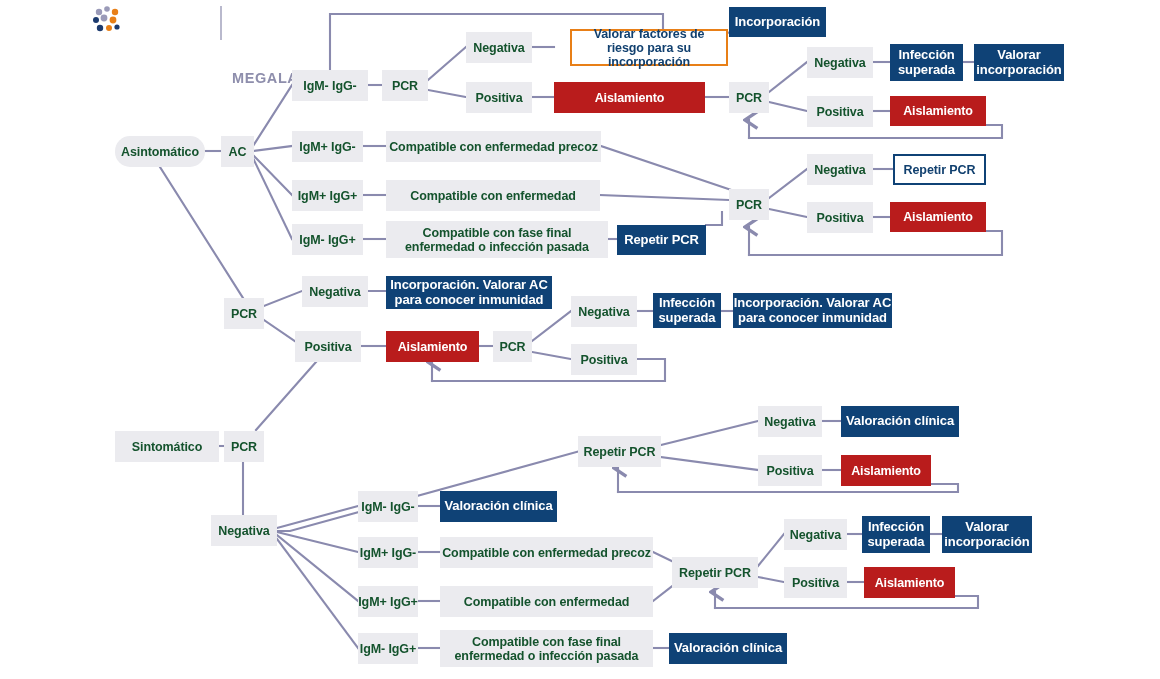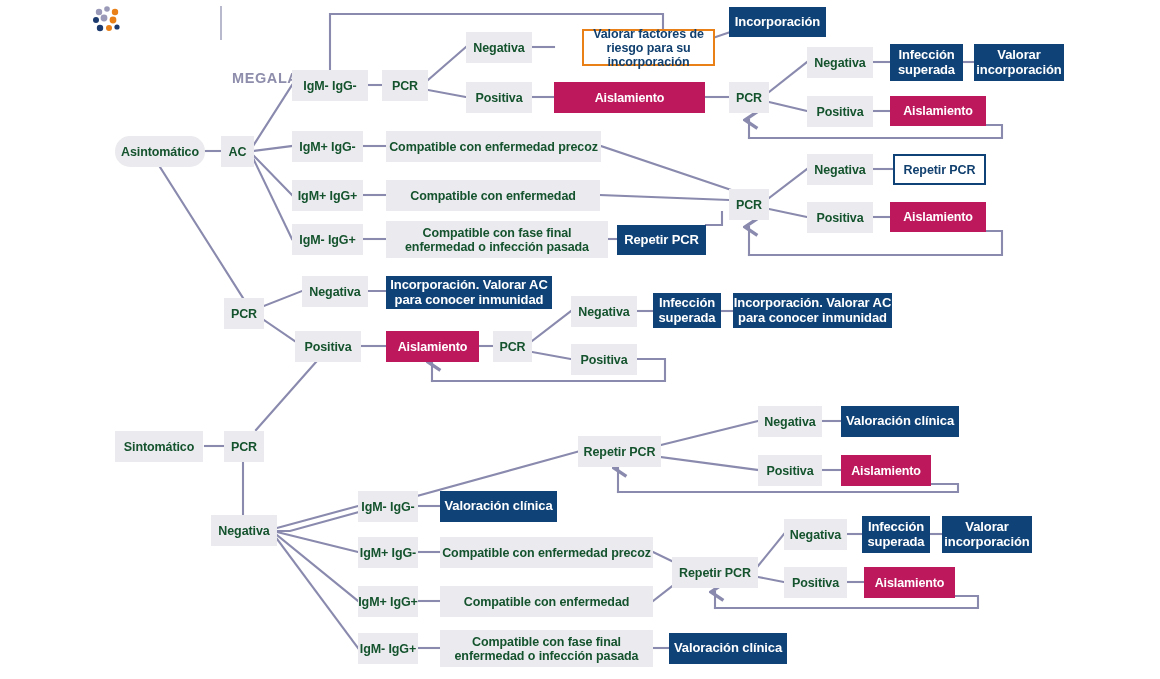--- a/index.html
+++ b/index.html
@@ -10,21 +10,21 @@
 
   .node{position:absolute;box-sizing:border-box;display:flex;align-items:center;
         justify-content:center;text-align:center;line-height:1.12;
         font-weight:bold;letter-spacing:-.1px;}
 
   
   .chip{background:#ebebef;color:#14532d;font-size:12.5px;}
   
   .navy{background:#0f4276;color:#ffffff;font-size:13px;}
   
-  .orange{background:#be185d;color:#ffffff;font-size:12.5px;}
+  .orange{background:#b91c1c;color:#ffffff;font-size:12.5px;}
   
   .wo{background:#ffffff;color:#11406f;border:2px solid #e87f17;font-size:12.5px;}
   
   .wn{background:#ffffff;color:#11406f;border:2px solid #0f4276;font-size:12.5px;}
 
   
   #brand{position:absolute;left:92px;top:2px;width:300px;height:40px;}
   #brand .wordmark{position:absolute;left:42px;top:0px;font-size:27px;
       color:#1c3a6e;font-weight:bold;letter-spacing:-.7px;
       font-family:"DejaVu Sans",sans-serif;}
@@ -178,21 +178,21 @@
     </g>
   </svg>
 
   <div class="node chip" style="left:115px;top:136px;width:90px;height:31px;border-radius:15px;">Asintomático</div>
   <div class="node chip" style="left:221px;top:136px;width:33px;height:31px;">AC</div>
 
   <div class="node chip" style="left:292px;top:70px;width:76px;height:31px;">IgM- IgG-</div>
   <div class="node chip" style="left:382px;top:70px;width:46px;height:31px;">PCR</div>
   <div class="node chip" style="left:466px;top:32px;width:66px;height:31px;">Negativa</div>
   <div class="node chip" style="left:466px;top:82px;width:66px;height:31px;">Positiva</div>
-  <div class="node wo" style="left:582px;top:29px;width:133px;height:37px;padding:0 4px;">Valorar factores de riesgo para su incorporación</div>
+  <div class="node wo" style="left:570px;top:29px;width:158px;height:37px;padding:0 4px;">Valorar factores de riesgo para su incorporación</div>
   <div class="node navy" style="left:729px;top:7px;width:97px;height:30px;">Incorporación</div>
   <div class="node orange" style="left:554px;top:82px;width:151px;height:31px;">Aislamiento</div>
 
   <div class="node chip" style="left:729px;top:82px;width:40px;height:31px;">PCR</div>
   <div class="node chip" style="left:807px;top:47px;width:66px;height:31px;">Negativa</div>
   <div class="node chip" style="left:807px;top:96px;width:66px;height:31px;">Positiva</div>
   <div class="node navy" style="left:890px;top:44px;width:73px;height:37px;">Infección superada</div>
   <div class="node navy" style="left:974px;top:44px;width:90px;height:37px;">Valorar incorporación</div>
   <div class="node orange" style="left:890px;top:96px;width:96px;height:30px;">Aislamiento</div>
 
@@ -217,21 +217,21 @@
   <div class="node chip" style="left:295px;top:331px;width:66px;height:31px;">Positiva</div>
   <div class="node navy" style="left:386px;top:276px;width:166px;height:33px;">Incorporación. Valorar AC para conocer inmunidad</div>
   <div class="node orange" style="left:386px;top:331px;width:93px;height:31px;">Aislamiento</div>
 
   <div class="node chip" style="left:493px;top:331px;width:39px;height:31px;">PCR</div>
   <div class="node chip" style="left:571px;top:296px;width:66px;height:31px;">Negativa</div>
   <div class="node chip" style="left:571px;top:344px;width:66px;height:31px;">Positiva</div>
   <div class="node navy" style="left:653px;top:293px;width:68px;height:35px;">Infección superada</div>
   <div class="node navy" style="left:733px;top:293px;width:159px;height:35px;">Incorporación. Valorar AC para conocer inmunidad</div>
 
-  <div class="node chip" style="left:115px;top:431px;width:88px;height:31px;">Sintomático</div>
+  <div class="node chip" style="left:115px;top:431px;width:104px;height:31px;">Sintomático</div>
   <div class="node chip" style="left:224px;top:431px;width:40px;height:31px;">PCR</div>
   <div class="node chip" style="left:211px;top:515px;width:66px;height:31px;">Negativa</div>
 
   <div class="node chip" style="left:578px;top:436px;width:83px;height:31px;">Repetir PCR</div>
   <div class="node chip" style="left:758px;top:406px;width:64px;height:31px;">Negativa</div>
   <div class="node chip" style="left:758px;top:455px;width:64px;height:31px;">Positiva</div>
   <div class="node navy" style="left:841px;top:406px;width:118px;height:31px;">Valoración clínica</div>
   <div class="node orange" style="left:841px;top:455px;width:90px;height:31px;">Aislamiento</div>
 
   <div class="node chip" style="left:358px;top:491px;width:60px;height:31px;">IgM- IgG-</div>

